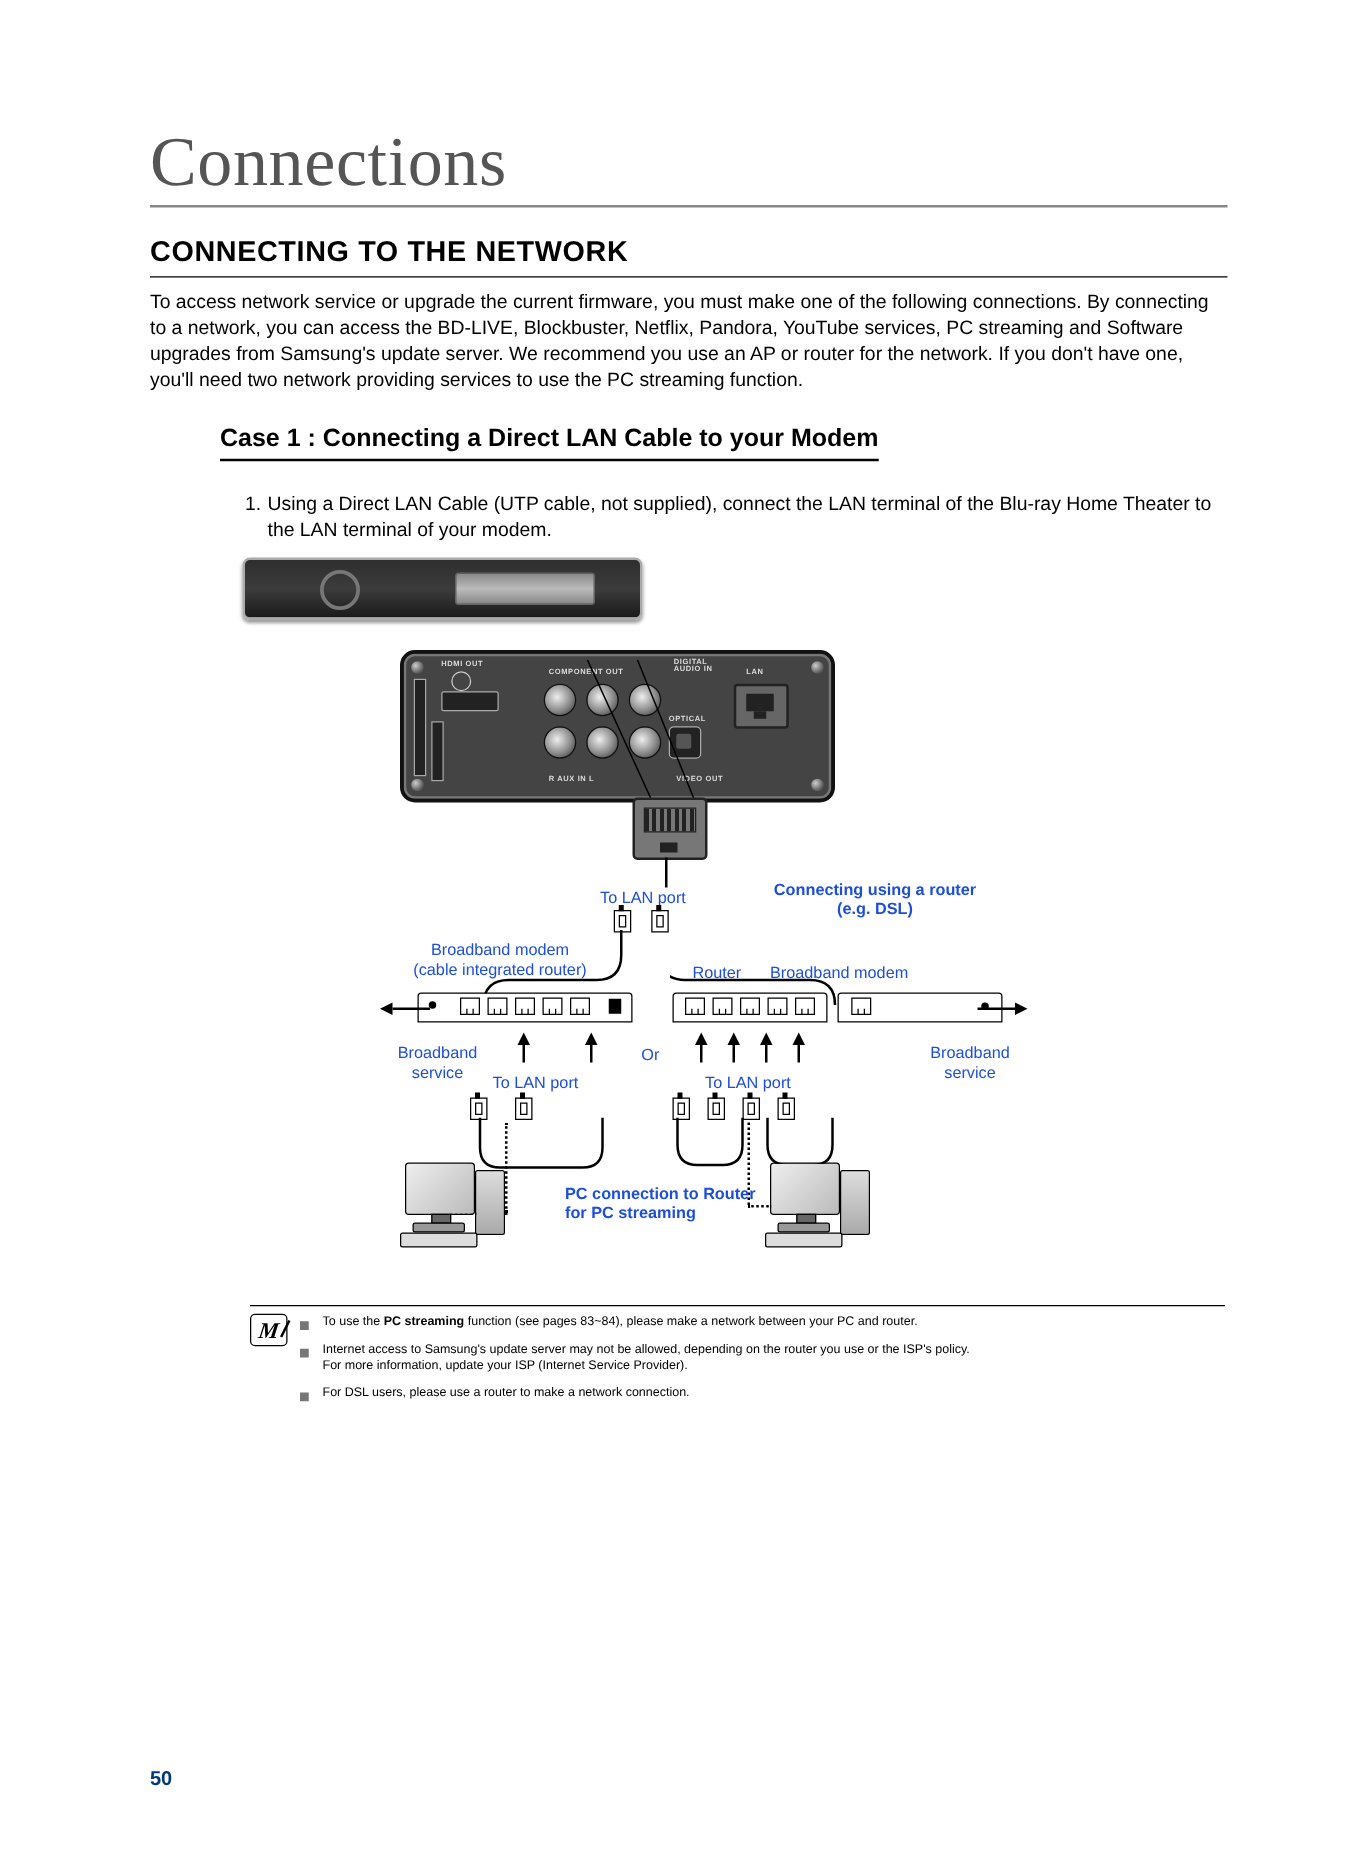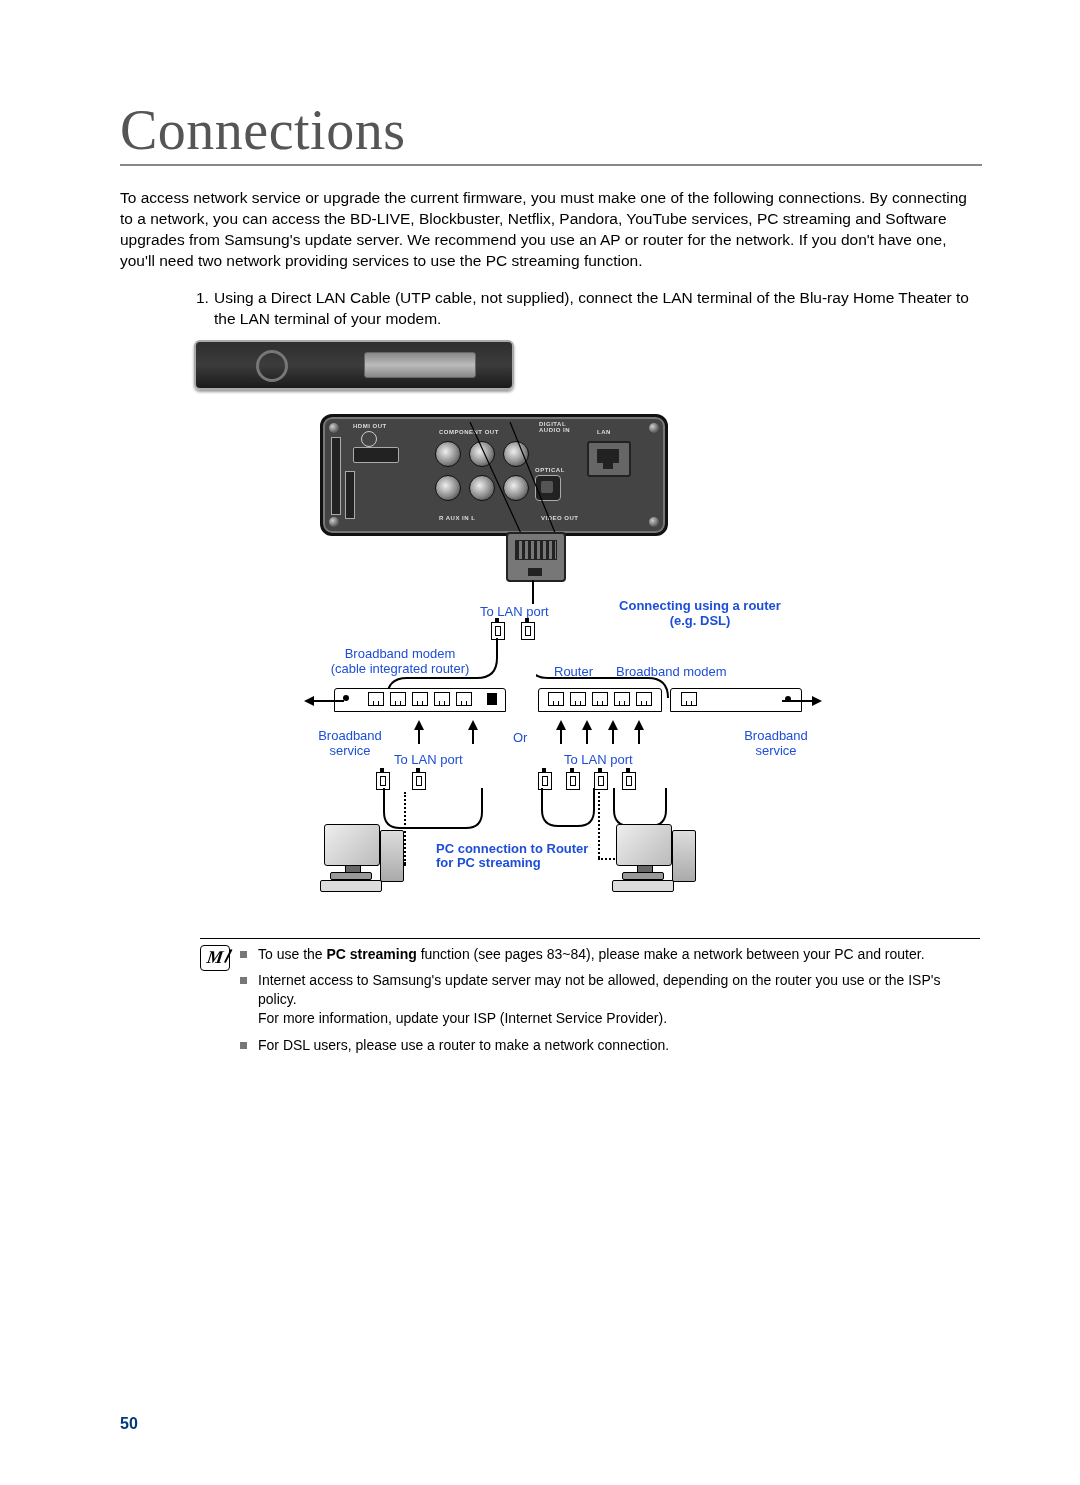--- a/index.html
+++ b/index.html
@@ -162,21 +162,21 @@
   .t-lanport1 { left:280px; top:256px; }
   .t-conn-router { left:400px; top:250px; font-weight:bold; text-align:center; width:200px;}
   .t-bbmodem-int { left:120px; top:298px; text-align:center; width:160px; line-height:1.2;}
   .t-router { left:354px; top:316px; }
   .t-bbmodem2 { left:416px; top:316px; }
   .t-or { left:313px; top:382px; }
   .t-bbsvc-l { left:110px; top:380px; text-align:center; width:80px; line-height:1.2;}
   .t-bbsvc-r { left:536px; top:380px; text-align:center; width:80px; line-height:1.2;}
   .t-lanport-l { left:194px; top:404px; }
   .t-lanport-r { left:364px; top:404px; }
-  .t-pcconn { left:236px; top:494px; font-weight:bold; width:170px; line-height:1.15;}
+  .t-pcconn { left:252px; top:494px; font-weight:bold; width:170px; line-height:1.15;}
 
   
   .strip {
     position:absolute; height:22px; border:1.5px solid #000; border-radius:3px 3px 0 0;
     background:#fff;
   }
   .strip .jacks { position:absolute; left:8px; top:3px; right:8px; bottom:3px;
     display:flex; gap:6px; justify-content:center; }
   .strip .jacks i{ width:14px; height:12px; border:1px solid #000; display:block; position:relative;}
   .strip .jacks i::after{content:"";position:absolute;left:4px;bottom:-1px;width:4px;height:4px;border:1px solid #000;border-top:0;background:#fff;}
@@ -239,44 +239,48 @@
   .note-rule { margin:50px 0 6px 80px; border-top:1px solid #000; width:780px; }
   .note-wrap { margin-left:80px; display:flex; gap:10px; }
   .note-icon {
     width:28px;height:24px;border:1.5px solid #000;border-radius:4px;
     display:flex;align-items:center;justify-content:center;
     font-style:italic; font-family:"Times New Roman",serif; font-size:18px; font-weight:bold;
     flex-shrink:0;
   }
   .note-icon span{ display:inline-block; transform:skewX(-8deg); position:relative;}
   .note-icon span::after{content:"";position:absolute;right:-6px;top:2px;width:2px;height:14px;background:#000;transform:rotate(20deg);}
-  .note-list { font-size:14px; line-height:1.35; }
+  .note-list { font-size:10px; line-height:1.35; }
   .note-item { position:relative; padding-left:18px; margin:0 0 8px 0; }
   .note-item::before{
     content:""; position:absolute; left:0; top:6px; width:7px; height:7px;
     background:#777;
   }
   .note-item b{font-weight:bold;}
   .note-item .sub { display:block; }
 
   .page-number {
     position:absolute; left:120px; bottom:52px;
     font-weight:bold; font-size:16px; color:#003a7a;
   }
 </style>
 </head>
 <body>
 
 <div class="page">
 
   <h1 class="mast-title">Connections</h1>
 
+  <h2 class="section-heading">CONNECTING TO THE NETWORK</h2>
 
   <p class="intro-para">To access network service or upgrade the current firmware, you must make one of the following connections. By connecting to a network, you can access the BD-LIVE, Blockbuster, Netflix, Pandora, YouTube services, PC streaming and Software upgrades from Samsung's update server. We recommend you use an AP or router for the network. If you don't have one, you'll need two network providing services to use the PC streaming function.</p>
 
+  <div>
+    <span class="case-heading">Case 1 : Connecting a Direct LAN Cable to your Modem</span>
+  </div>
 
   <p class="step">
     <span class="num">1.</span><span>Using a Direct LAN Cable (UTP cable, not supplied), connect the LAN terminal of the Blu-ray Home Theater to the LAN terminal of your modem.</span>
   </p>
 
   <div class="diagram-well">
 
     <div class="device-strip">
       <div class="mini"></div>
     </div>

